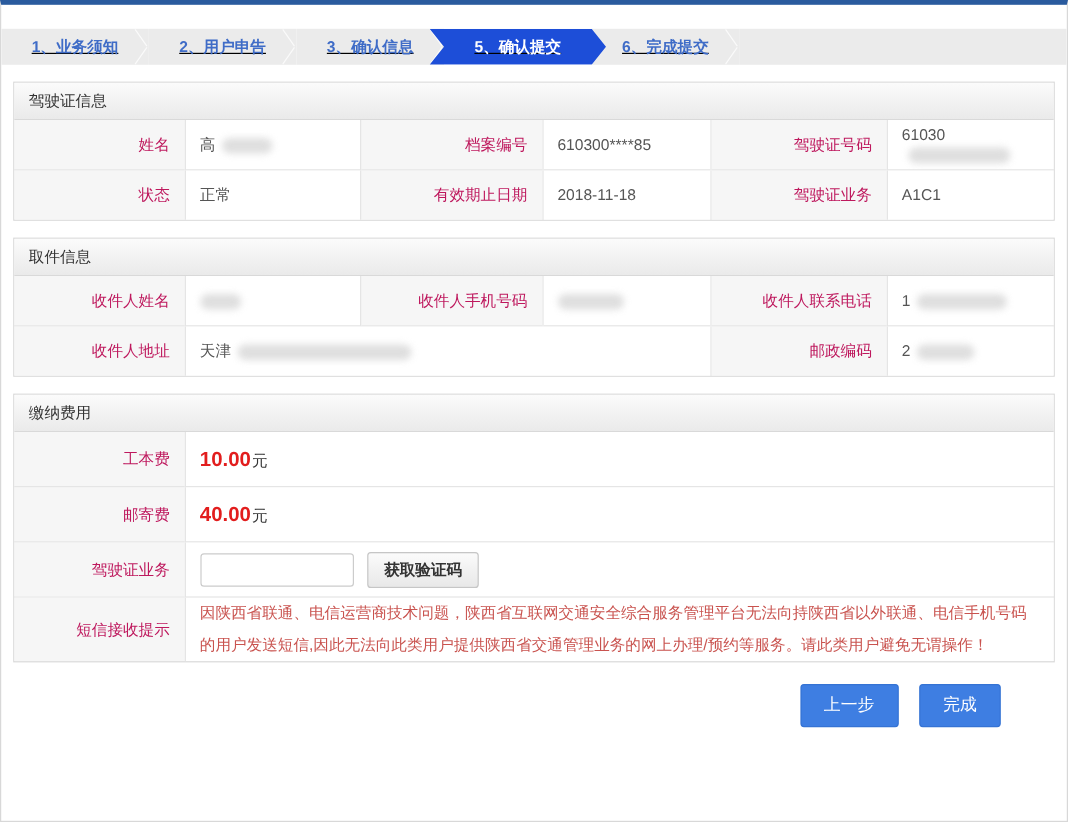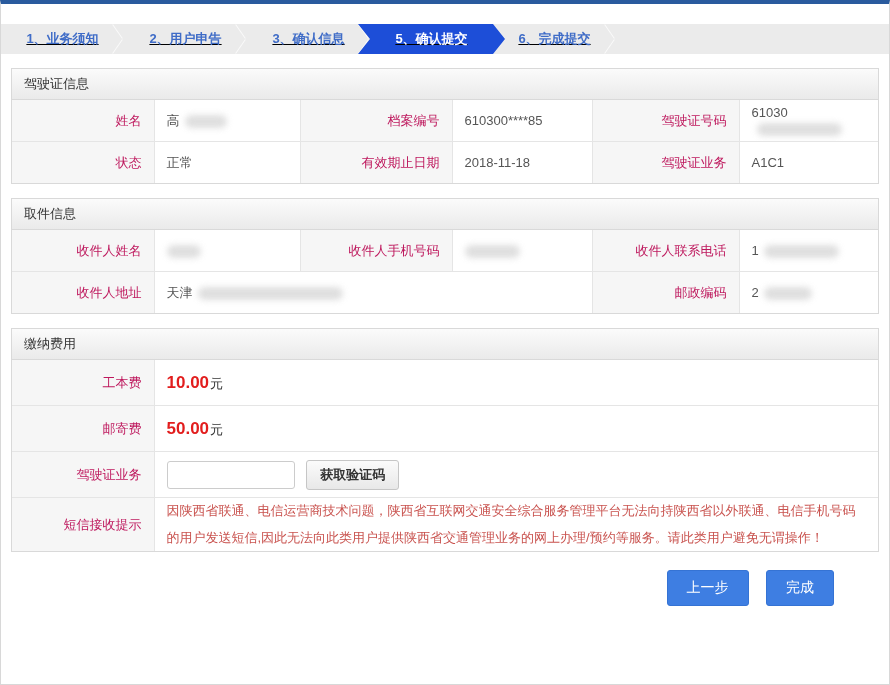--- a/index.html
+++ b/index.html
@@ -142,21 +142,21 @@
           <col style="width:142px">
           <col>
         </colgroup>
       <tbody>
           <tr>
         <td class="lbl">工本费</td>
         <td class="val"><span class="fee-num">10.00</span><span class="fee-unit">元</span></td>
       </tr>
       <tr>
         <td class="lbl">邮寄费</td>
-        <td class="val"><span class="fee-num">50.00</span><span class="fee-unit">元</span></td>
+        <td class="val"><span class="fee-num">40.00</span><span class="fee-unit">元</span></td>
       </tr>
       <tr>
         <td class="lbl">驾驶证业务</td>
         <td class="val">
           <input class="code-input" type="text" value="" style="">
           <button class="get-code-btn">获取验证码</button>
         </td>
       </tr>
       <tr>
         <td class="lbl">短信接收提示</td>

